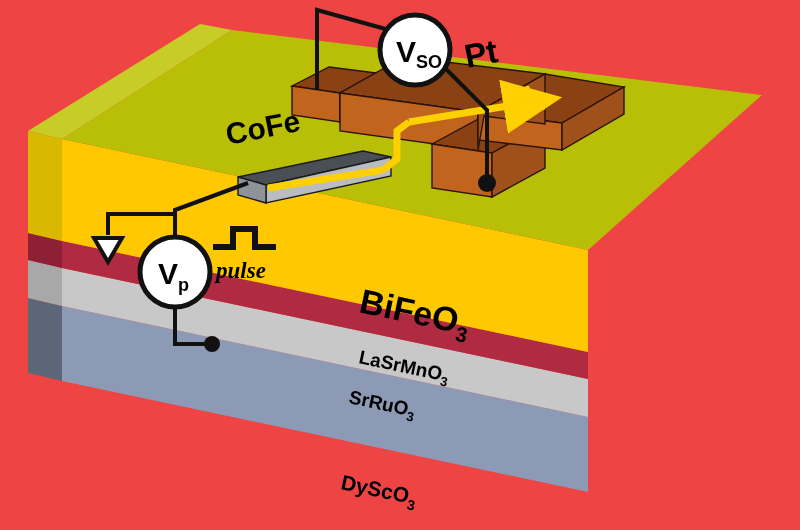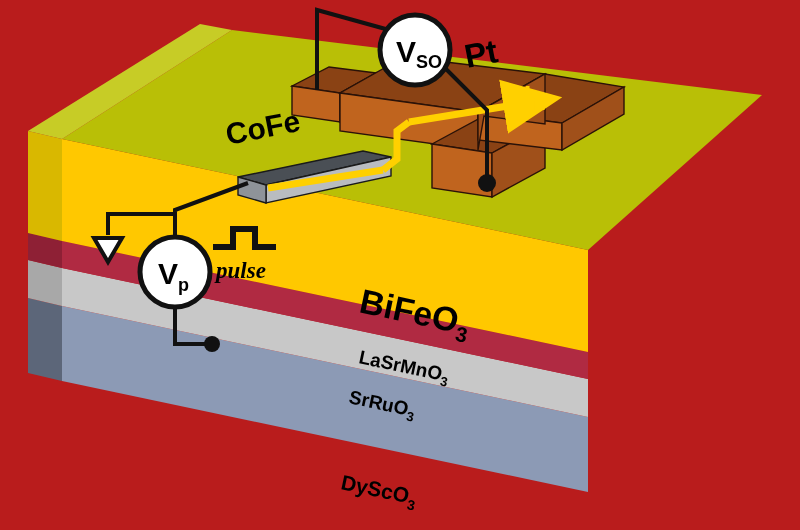--- a/index.html
+++ b/index.html
@@ -1,19 +1,19 @@
 <!DOCTYPE html>
 <html><head>
 <meta charset="utf-8">
 <title>Device schematic</title>
 <style>
   html,body{margin:0;padding:0;background:#ffffff;}
   body{width:800px;height:530px;overflow:hidden;
        font-family:"Liberation Sans","DejaVu Sans",sans-serif;}
-  #stage{position:relative;width:800px;height:530px;background:#b91c1c;}
+  #stage{position:relative;width:800px;height:530px;background:#ef4444;}
   #stage svg{position:absolute;left:0;top:0;}
 </style>
 </head>
 <body>
 
 <div id="stage">
 
   <svg width="800" height="530" viewBox="0 0 800 530">
 
     <defs>

